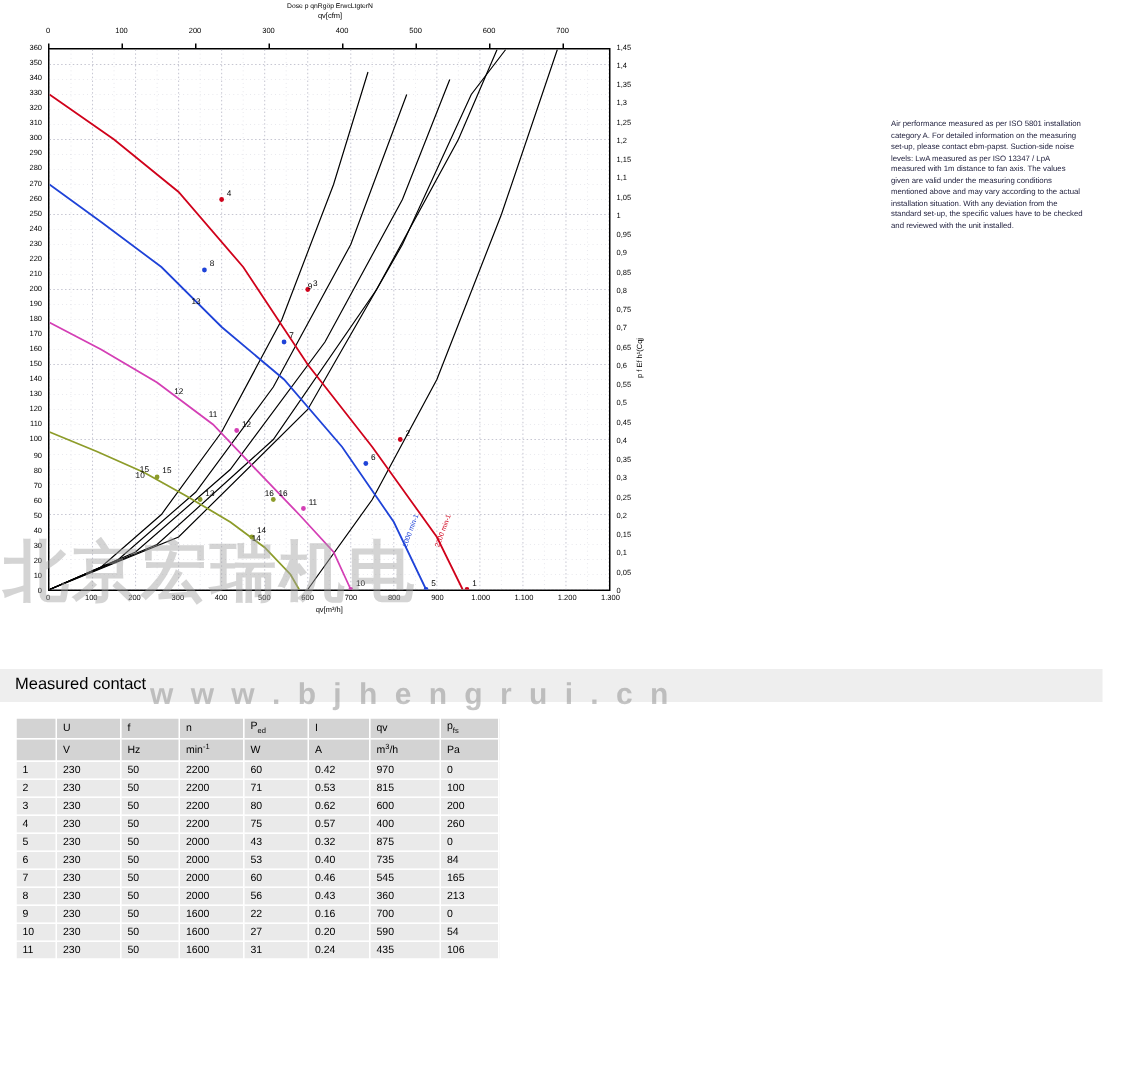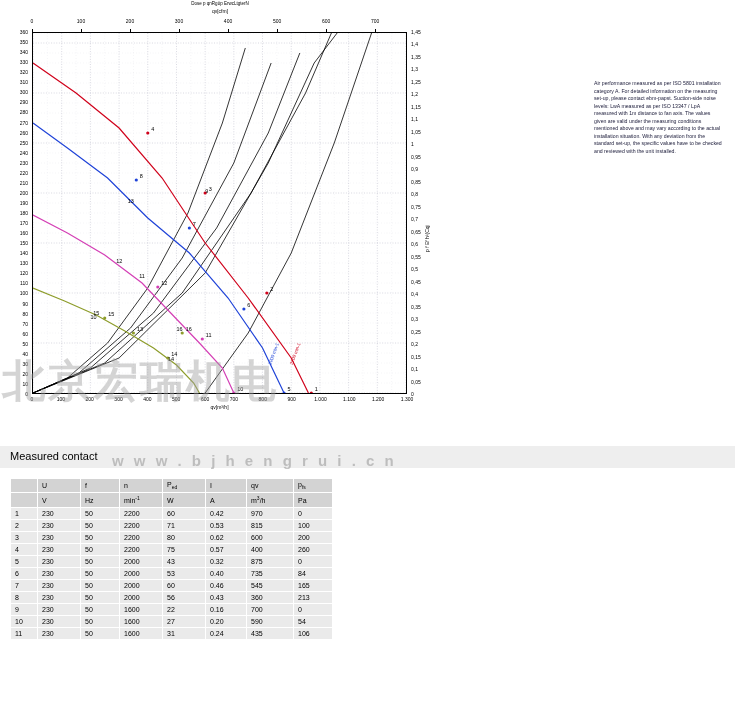--- a/index.html
+++ b/index.html
@@ -51,21 +51,21 @@
   #mv-table .c4{width:34px;}
   #mv-table .c5{width:32px;}
   #mv-table .c6{width:38px;}
   #mv-table .c7{width:30px;}
   sub{font-size:5px;}
   sup{font-size:5px;}
 
   
   .wm{position:absolute;color:rgba(160,160,160,.45);font-weight:bold;pointer-events:none;text-align:right;}
   #wm1{left:2px;top:352px;font-size:44px;letter-spacing:2px;}
-  #wm2{left:112px;top:452px;font-size:15px;letter-spacing:3px;color:rgba(150,150,150,.55);}
+  #wm2{left:100px;top:452px;font-size:20px;letter-spacing:3px;color:rgba(150,150,150,.55);}
 </style>
 </head>
 <body>
 
 <div id="chart-block">
 
   <div id="chart-title">Dose p qnRgöp ErwcLtgterN</div>
   <div id="chart-subtitle">qv[cfm]</div>
 
   <div id="top-axis">

